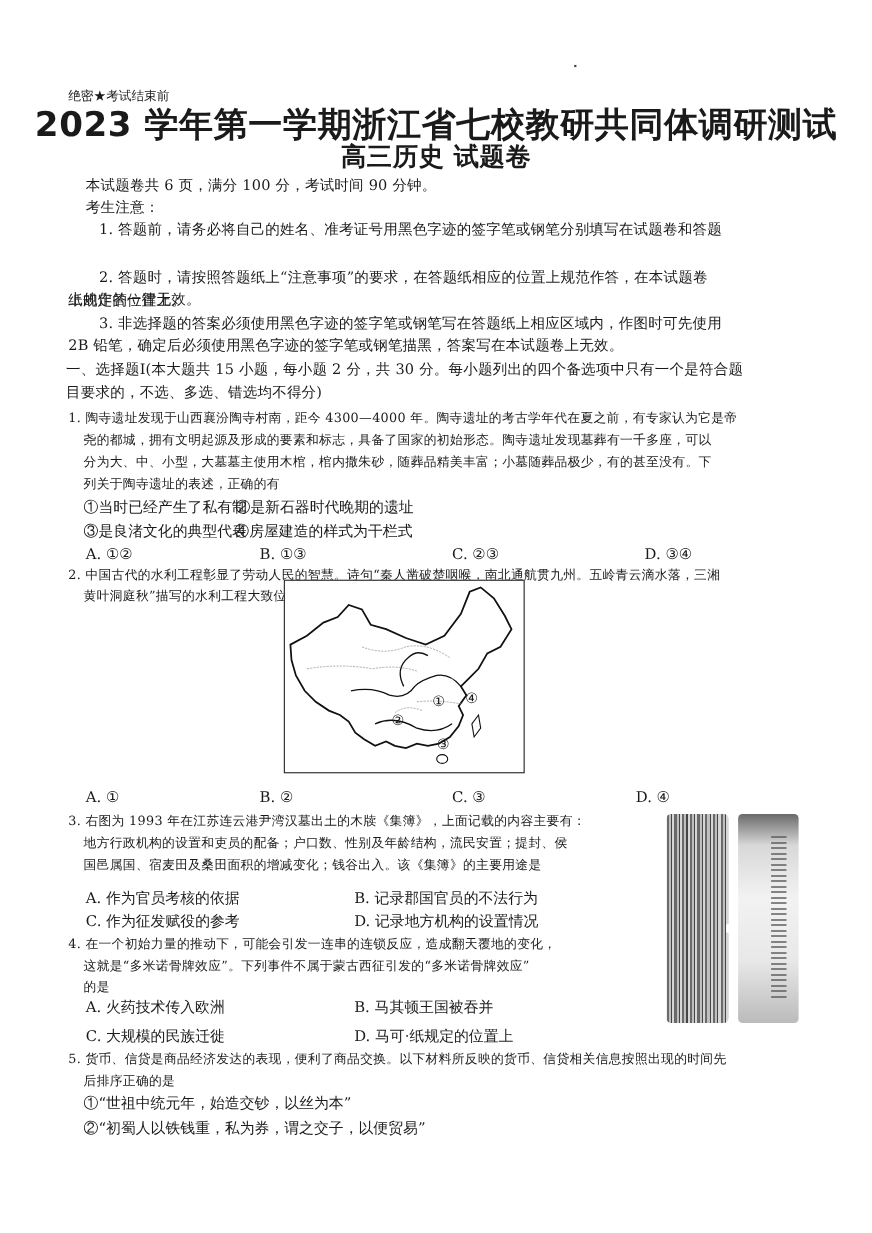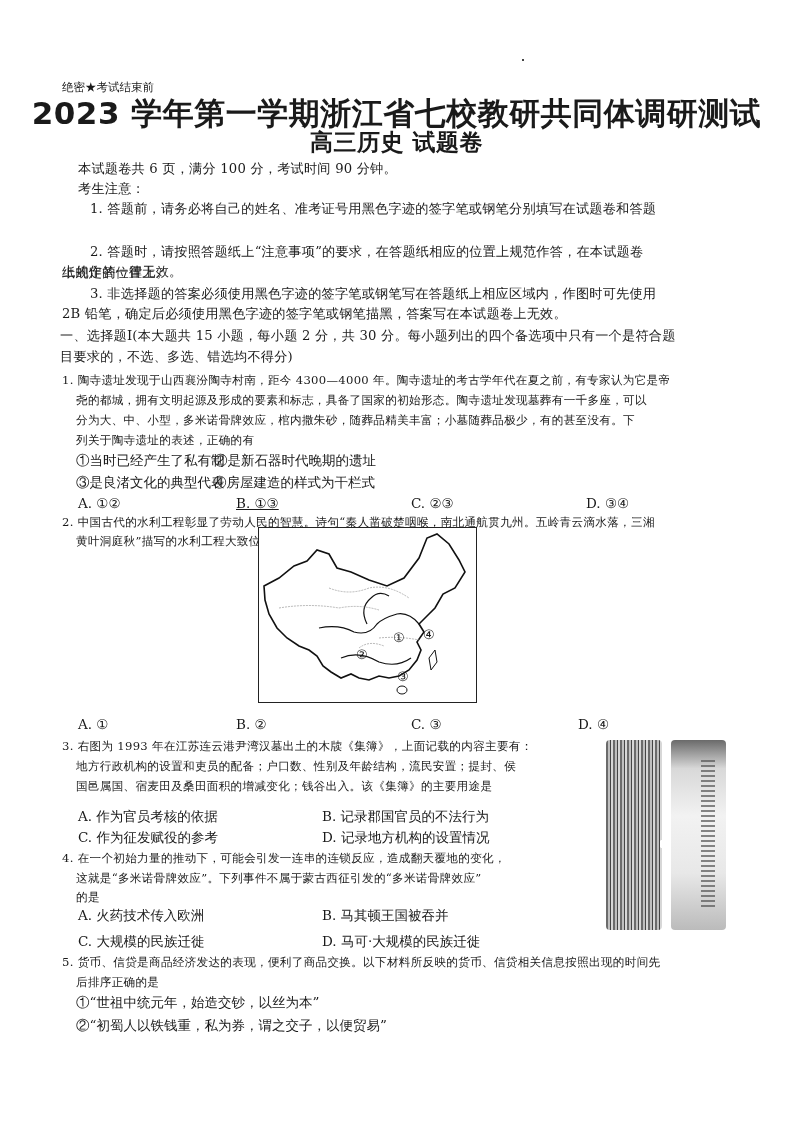--- a/index.html
+++ b/index.html
@@ -42,28 +42,28 @@
 <div class="abs body" style="left:62px;top:263px;">上的作答一律无效。</div>
 <div class="abs body" style="left:90px;top:285px;">3. 非选择题的答案必须使用黑色字迹的签字笔或钢笔写在答题纸上相应区域内，作图时可先使用</div>
 <div class="abs body" style="left:62px;top:305px;">2B 铅笔，确定后必须使用黑色字迹的签字笔或钢笔描黑，答案写在本试题卷上无效。</div>
 
 <div class="abs body" style="left:60px;top:327px;">一、选择题Ⅰ(本大题共 15 小题，每小题 2 分，共 30 分。每小题列出的四个备选项中只有一个是符合题</div>
 <div class="abs body" style="left:60px;top:348px;">目要求的，不选、多选、错选均不得分)</div>
 
 <div>
   <div class="abs q" style="left:62px;top:373px;">1. 陶寺遗址发现于山西襄汾陶寺村南，距今 4300—4000 年。陶寺遗址的考古学年代在夏之前，有专家认为它是帝</div>
   <div class="abs q" style="left:76px;top:393px;">尧的都城，拥有文明起源及形成的要素和标志，具备了国家的初始形态。陶寺遗址发现墓葬有一千多座，可以</div>
-  <div class="abs q" style="left:76px;top:413px;">分为大、中、小型，多米诺骨牌效应，棺内撒朱砂，随葬品精美丰富；小墓随葬品极少，有的甚至没有。下</div>
+  <div class="abs q" style="left:76px;top:413px;">分为大、中、小型，大墓墓主使用木棺，棺内撒朱砂，随葬品精美丰富；小墓随葬品极少，有的甚至没有。下</div>
   <div class="abs q" style="left:76px;top:433px;">列关于陶寺遗址的表述，正确的有</div>
   <div class="abs opt" style="left:76px;top:452px;">①当时已经产生了私有制</div>
   <div class="abs opt" style="left:214px;top:452px;">②是新石器时代晚期的遗址</div>
   <div class="abs opt" style="left:76px;top:474px;">③是良渚文化的典型代表</div>
   <div class="abs opt" style="left:213px;top:474px;">④房屋建造的样式为干栏式</div>
   <div class="abs opt" style="left:78px;top:495px;">A. ①②</div>
-  <div class="abs opt" style="left:236px;top:495px;text-decoration:underline;">B. ①③</div>
+  <div class="abs opt" style="left:236px;top:495px;">B. ①③</div>
   <div class="abs opt" style="left:411px;top:495px;">C. ②③</div>
   <div class="abs opt" style="left:586px;top:495px;">D. ③④</div>
 </div>
 
 <div>
   <div class="abs q" style="left:62px;top:515px;">2. 中国古代的水利工程彰显了劳动人民的智慧。诗句“秦人凿破楚咽喉，南北通航贯九州。五岭青云滴水落，三湘</div>
   <div class="abs q" style="left:76px;top:534px;">黄叶洞庭秋”描写的水利工程大致位于图中的</div>
 
   <div class="map">
     <svg width="217" height="174" viewBox="0 0 217 174">
@@ -104,21 +104,21 @@
   <div class="abs opt" style="left:322px;top:829px;text-align:center;">D. 记录地方机构的设置情况</div>
 </div>
 
 <div>
   <div class="abs q" style="left:62px;top:851px;">4. 在一个初始力量的推动下，可能会引发一连串的连锁反应，造成翻天覆地的变化，</div>
   <div class="abs q" style="left:76px;top:871px;">这就是“多米诺骨牌效应”。下列事件不属于蒙古西征引发的“多米诺骨牌效应”</div>
   <div class="abs q" style="left:76px;top:890px;">的是</div>
   <div class="abs opt" style="left:78px;top:907px;">A. 火药技术传入欧洲</div>
   <div class="abs opt" style="left:322px;top:907px;">B. 马其顿王国被吞并</div>
   <div class="abs opt" style="left:78px;top:933px;">C. 大规模的民族迁徙</div>
-  <div class="abs opt" style="left:322px;top:933px;">D. 马可·大规模的民族迁徙</div>
+  <div class="abs opt" style="left:322px;top:933px;">D. 马可·纸规定的位置上</div>
 </div>
 
 <div>
   <div class="abs q" style="left:62px;top:955px;">5. 货币、信贷是商品经济发达的表现，便利了商品交换。以下材料所反映的货币、信贷相关信息按照出现的时间先</div>
   <div class="abs q" style="left:76px;top:975px;">后排序正确的是</div>
   <div class="abs opt" style="left:76px;top:994px;">①“世祖中统元年，始造交钞，以丝为本”</div>
   <div class="abs opt" style="left:76px;top:1017px;">②“初蜀人以铁钱重，私为券，谓之交子，以便贸易”</div>
 </div>
 
 </body></html>

